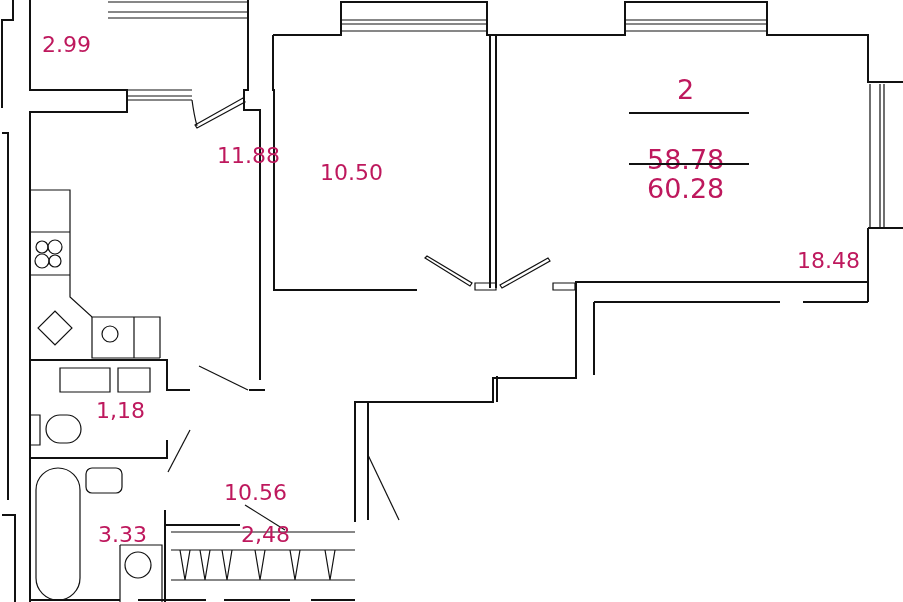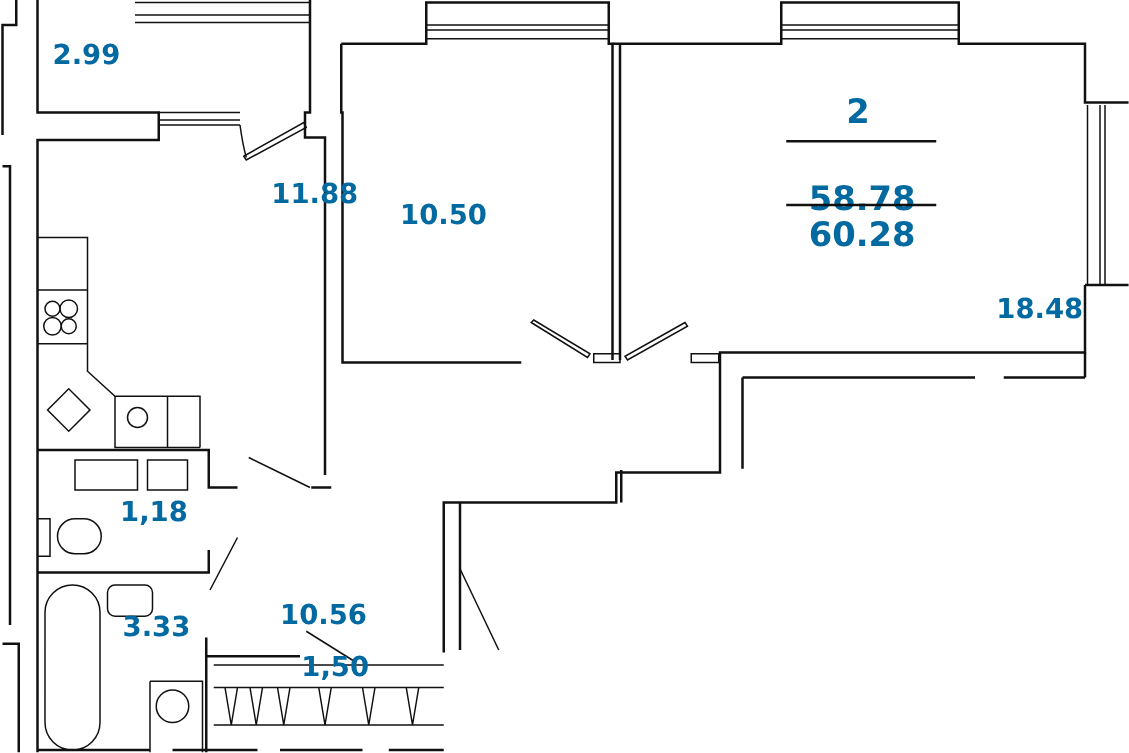--- a/index.html
+++ b/index.html
@@ -1,20 +1,20 @@
 <!DOCTYPE html>
 <html><head>
   <meta charset="utf-8">
   <style>
     html,body{margin:0;padding:0;background:#fff;}
     body{width:903px;height:602px;overflow:hidden;position:relative;font-family:"DejaVu Sans","Liberation Sans",sans-serif;}
     svg{position:absolute;left:0;top:0;}
     .w{fill:none;stroke:#111;stroke-width:2;}
     .t{fill:none;stroke:#111;stroke-width:1.2;}
-    .lbl{position:absolute;color:#0369a1;font-size:22px;line-height:1;white-space:nowrap;font-weight:bold;}
+    .lbl{position:absolute;color:#be185d;font-size:22px;line-height:1;white-space:nowrap;}
     .big{font-size:27px;}
   </style>
 </head>
 <body>
 
 <svg width="903" height="602" viewBox="0 0 903 602">
 
   <path class="w" d="M13 0 V20 H2 V108"></path>
   <path class="w" d="M2 133 H8 V500"></path>
   <path class="w" d="M2 515 H15 V602"></path>
@@ -69,23 +69,23 @@
 
   <path class="t" d="M168 472 L190 430"></path>
   <path class="t" d="M245 505 L285 530"></path>
   <path class="t" d="M368 455 L399 520"></path>
   <path class="w" d="M30 600 H120 M138 600 H206 M224 600 H290 M311 600 H355"></path>
 </svg>
 
 <div class="lbl" style="left:42px;top:34px;">2.99</div>
 <div class="lbl" style="left:185px;top:145px;margin-left:32px;">11.88</div>
 <div class="lbl" style="left:320px;top:162px;">10.50</div>
-<div class="lbl" style="left:797px;top:237px;">18.48</div>
+<div class="lbl" style="left:797px;top:250px;">18.48</div>
 <div class="lbl" style="left:96px;top:400px;">1,18</div>
 <div class="lbl" style="left:224px;top:450px;margin-top:32px;">10.56</div>
-<div class="lbl" style="left:98px;top:492px;text-align:right;">3.33</div>
-<div class="lbl" style="left:241px;top:524px;">1,50</div>
+<div class="lbl" style="left:98px;top:524px;text-align:right;">3.33</div>
+<div class="lbl" style="left:241px;top:524px;">2,48</div>
 
 <div class="lbl big" style="left:677px;top:76px;">2</div>
 <div style="position:absolute;left:629px;top:112px;width:120px;border-top:2px solid #111;"></div>
 <div class="lbl big" style="left:647px;top:126px;margin-top:20px;">58.78</div>
 <div style="position:absolute;left:629px;top:163px;width:120px;border-top:2px solid #111;"></div>
 <div class="lbl big" style="left:647px;top:175px;text-align:right;">60.28</div>
 
 </body></html>

